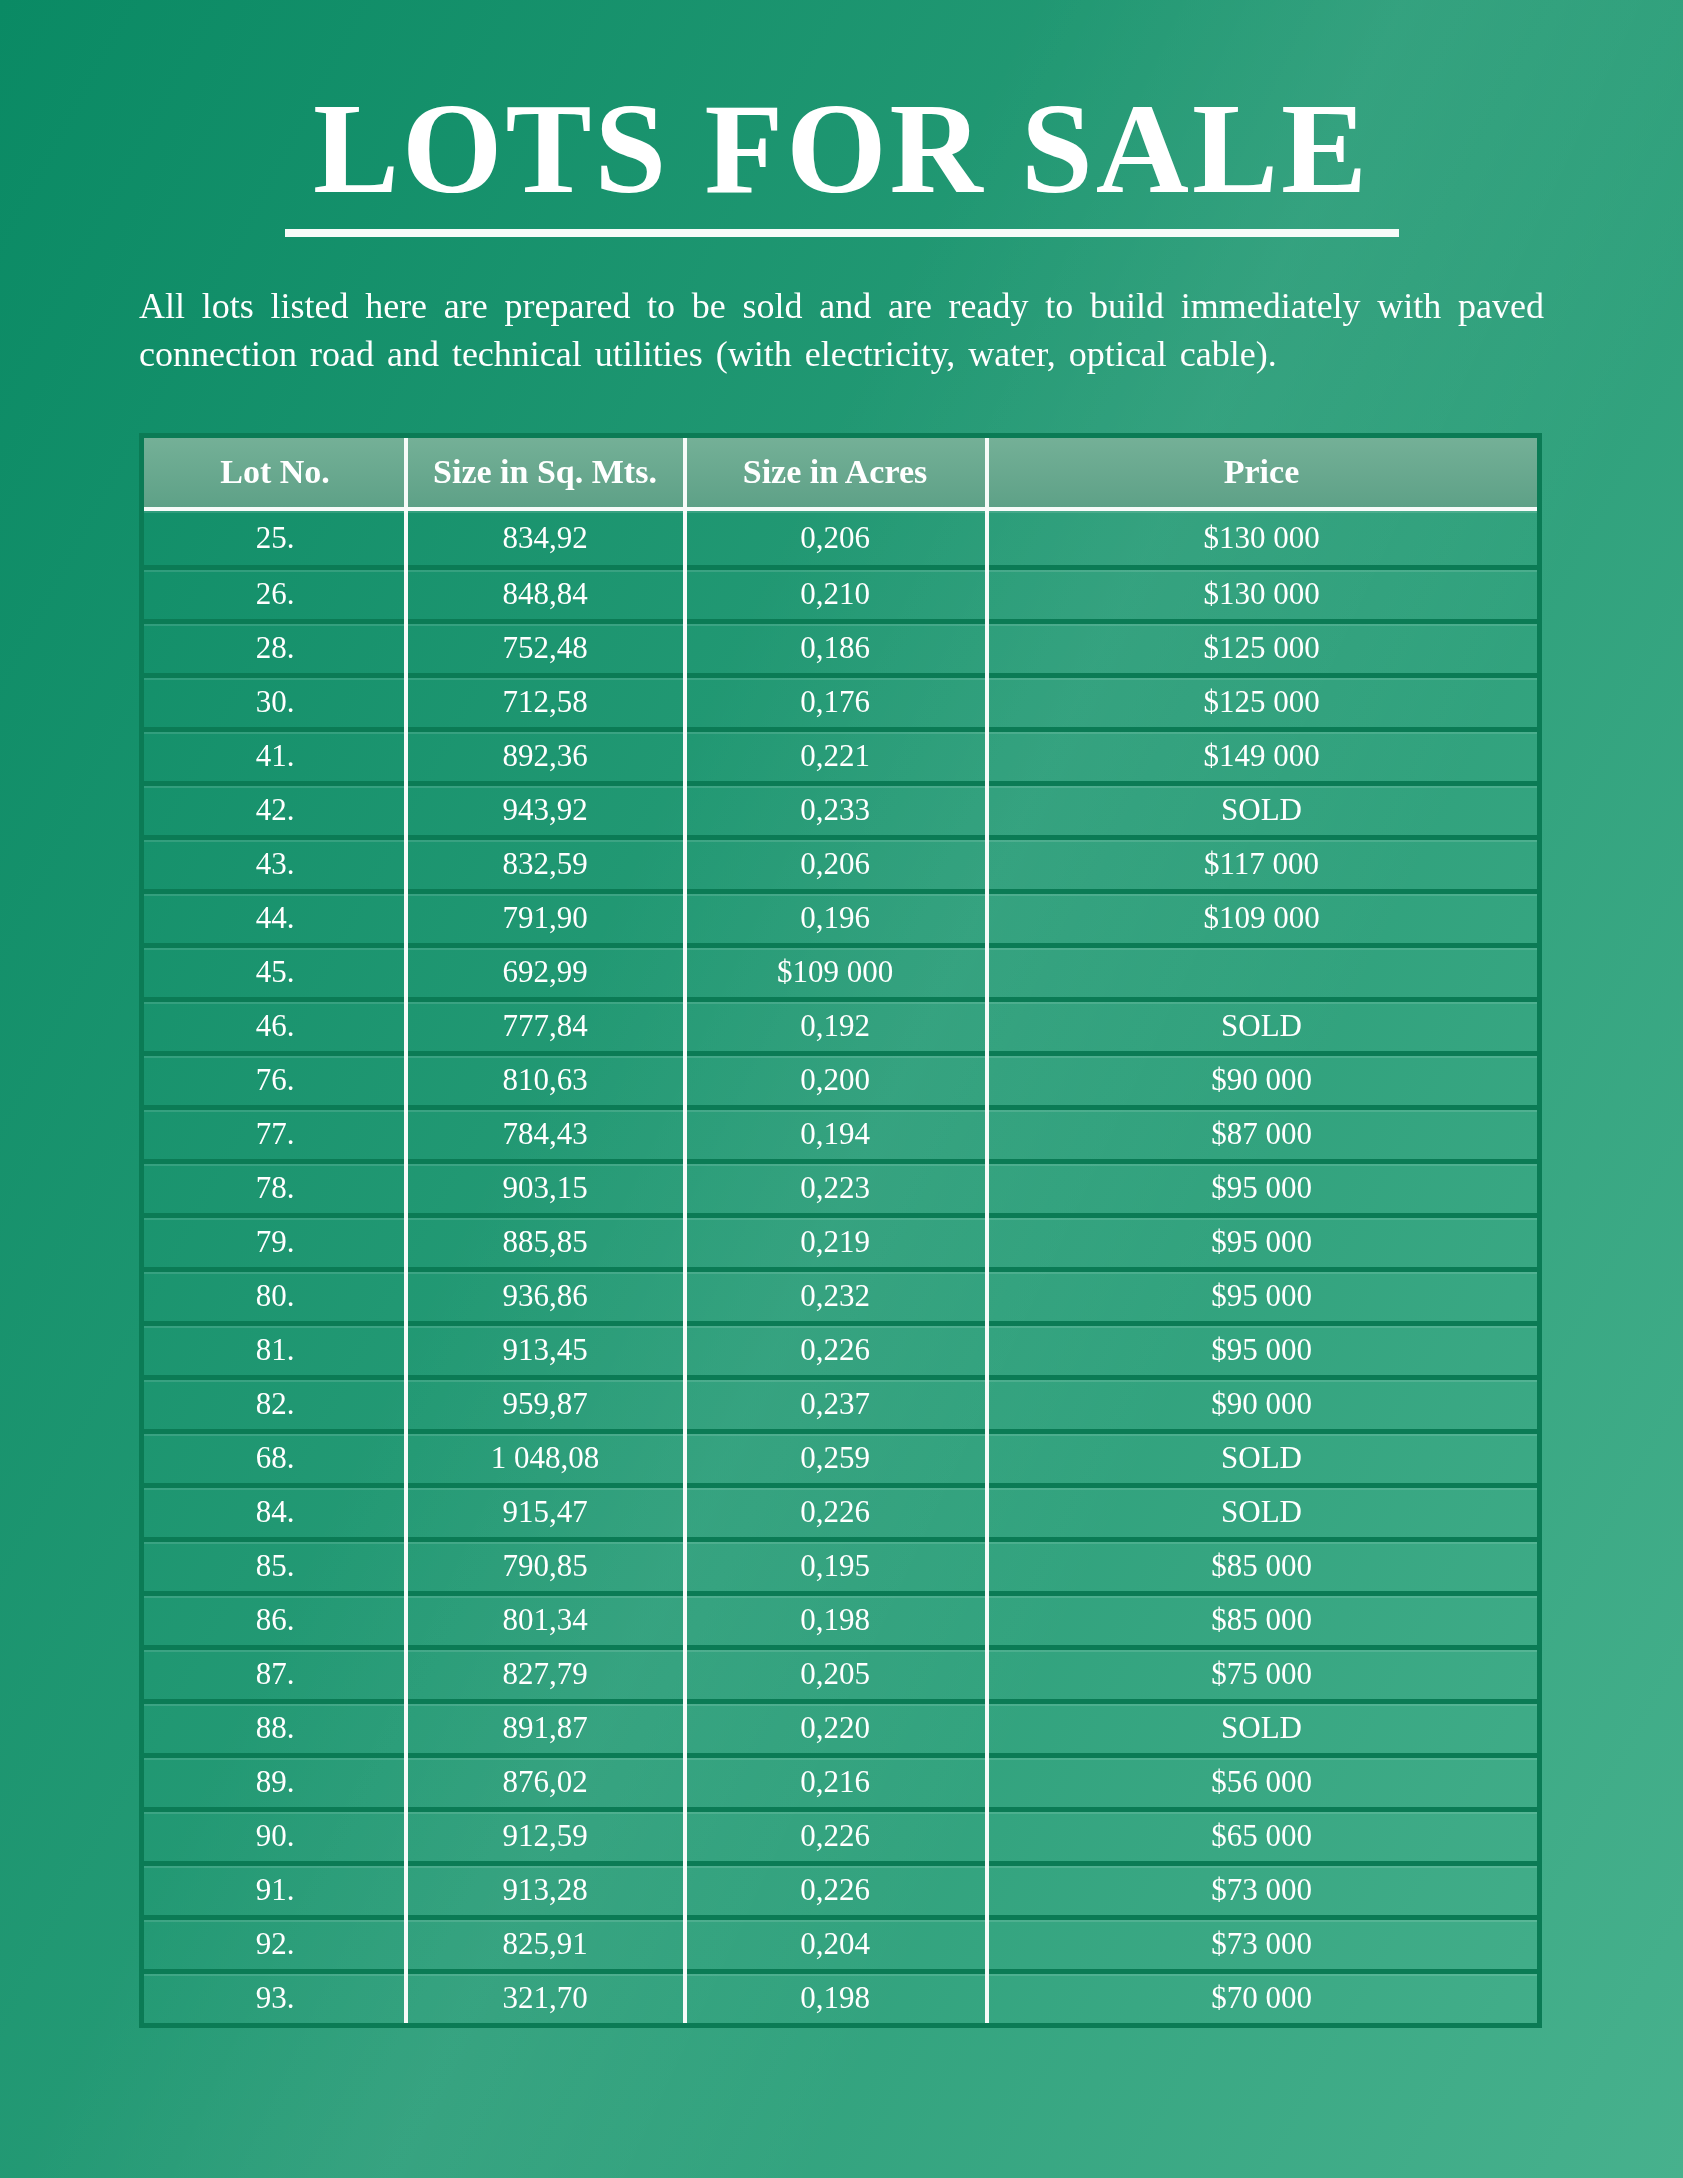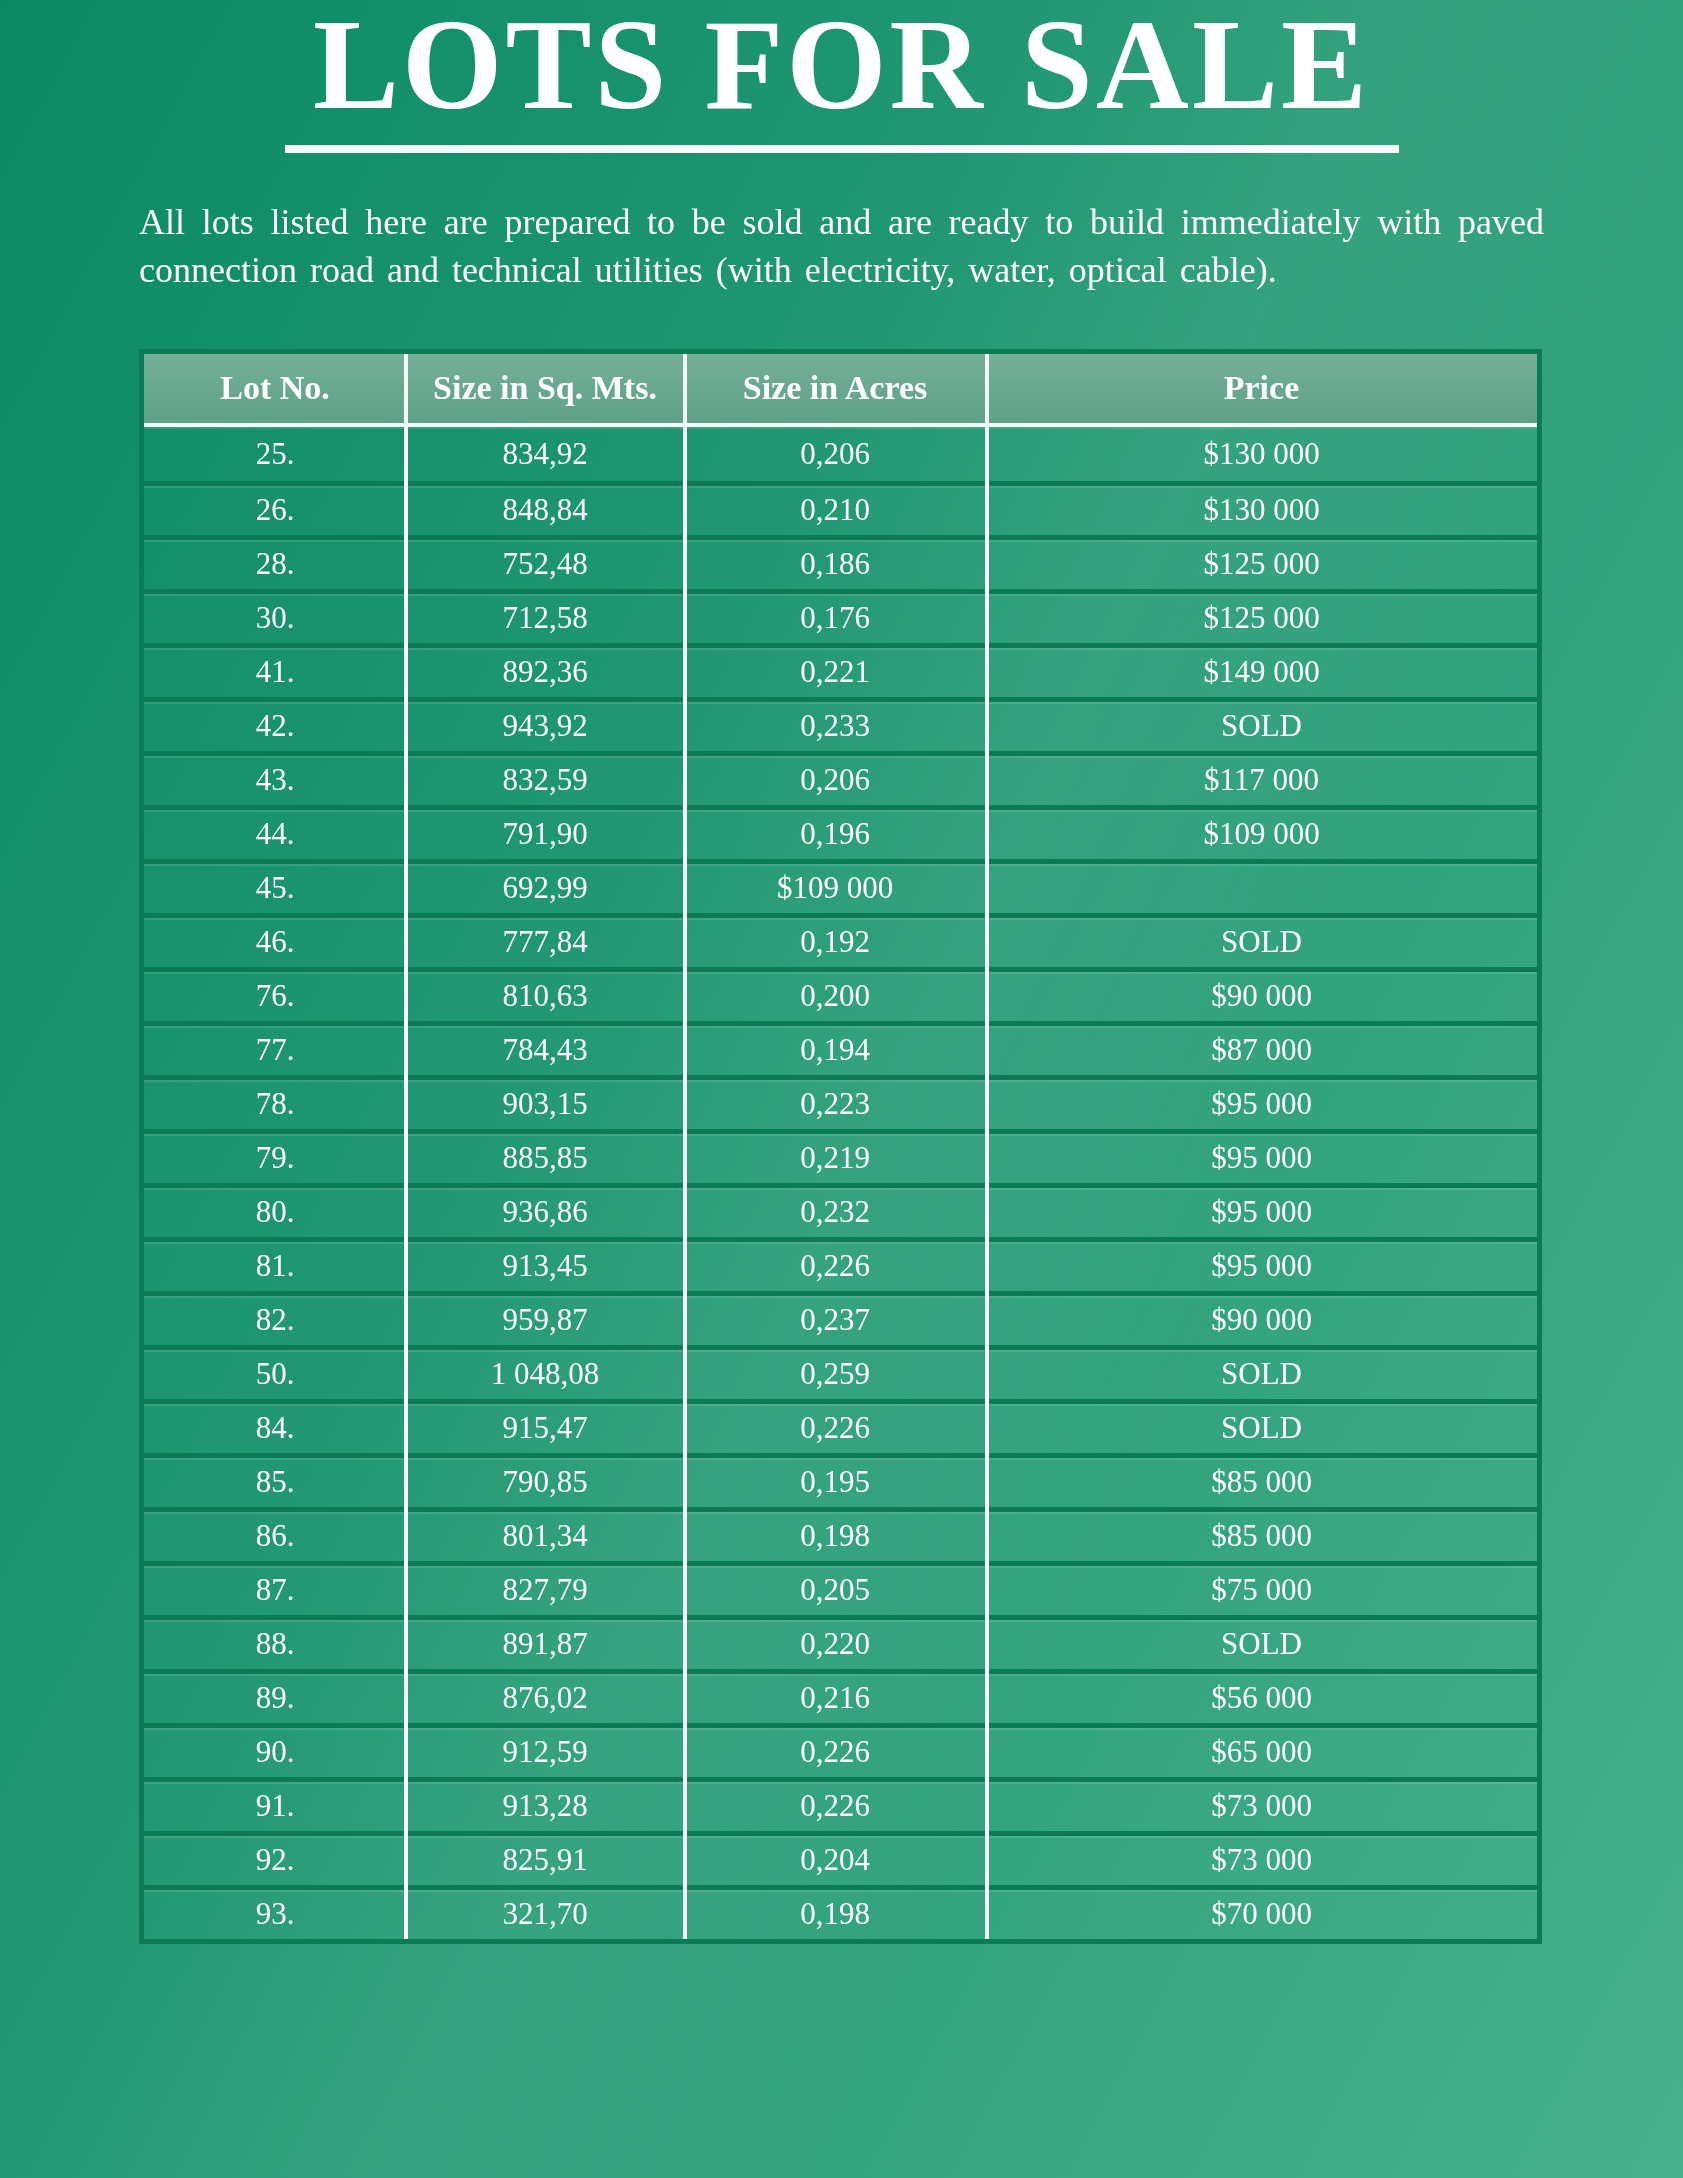--- a/index.html
+++ b/index.html
@@ -16,21 +16,21 @@
   html,body{width:1683px;}
   body{
     width:1683px;height:2178px;
     font-family:"Liberation Serif", serif;
     color:var(--text);
     background:
       linear-gradient(115deg, rgba(255,255,255,0) 38%, rgba(255,255,255,0.06) 52%, rgba(255,255,255,0) 68%),
       linear-gradient(118deg, var(--bg-dark) 0%, var(--bg-mid) 55%, var(--bg-light) 100%);
     overflow:hidden;
   }
-  .page{width:1683px;height:2178px;}
+  .page{width:1683px;height:2178px;padding-top:84px;}
   h1.title{
     text-align:center;
     font-size:129px;
     line-height:1.0;
     font-weight:bold;
     letter-spacing:3px;
     color:var(--text);
   }
   .rule{
     width:1114px;height:8px;background:var(--line-white);
@@ -194,21 +194,21 @@
           <div class="cell">0,226</div>
           <div class="cell">$95 000</div>
         </div>
         <div class="trow">
           <div class="cell">82.</div>
           <div class="cell">959,87</div>
           <div class="cell">0,237</div>
           <div class="cell">$90 000</div>
         </div>
         <div class="trow">
-          <div class="cell">50.</div>
+          <div class="cell">68.</div>
           <div class="cell">1 048,08</div>
           <div class="cell">0,259</div>
           <div class="cell">SOLD</div>
         </div>
         <div class="trow">
           <div class="cell">84.</div>
           <div class="cell">915,47</div>
           <div class="cell">0,226</div>
           <div class="cell">SOLD</div>
         </div>

